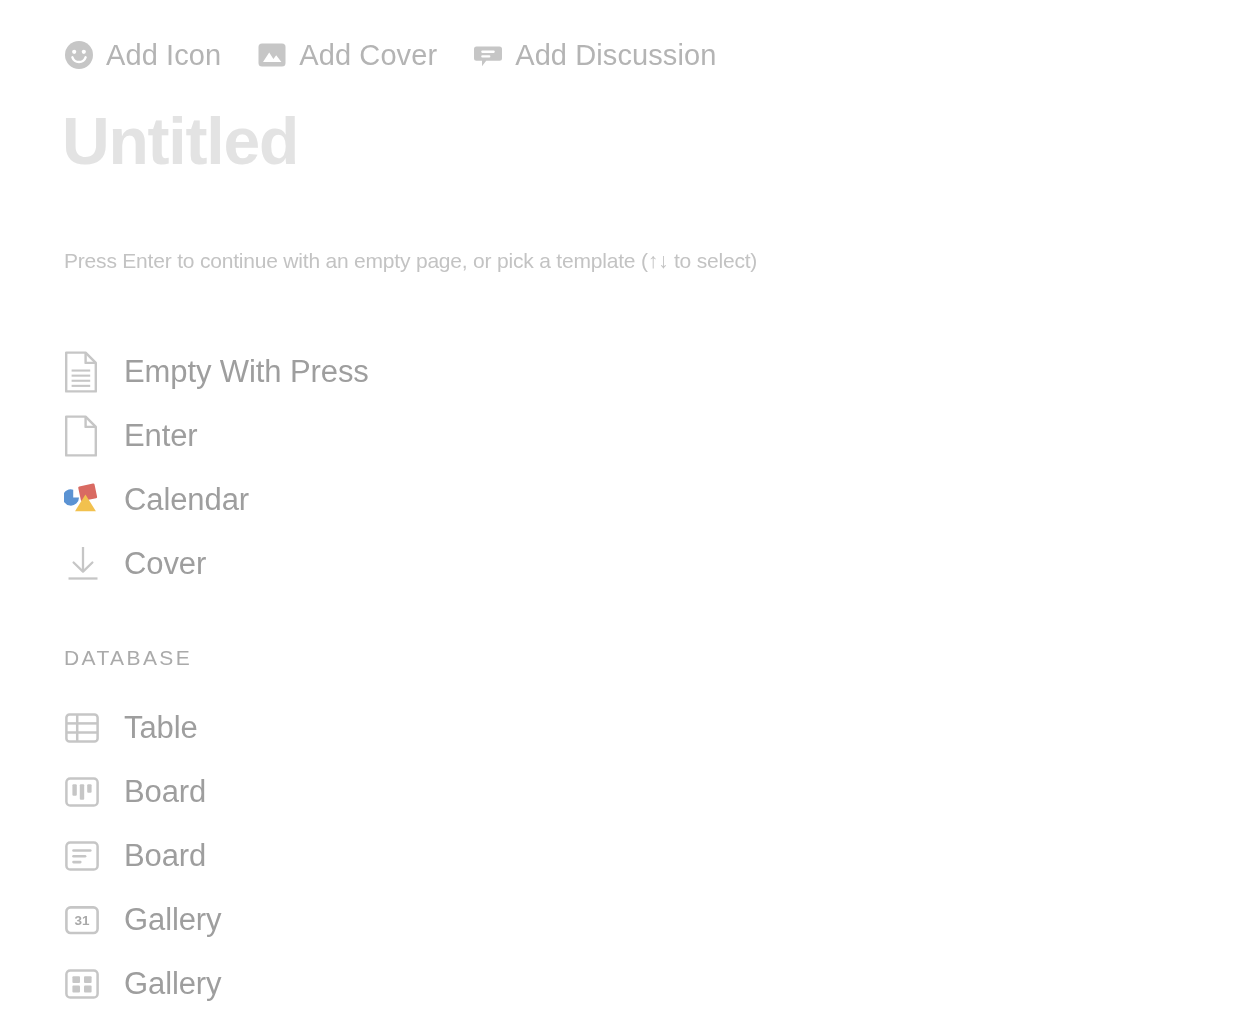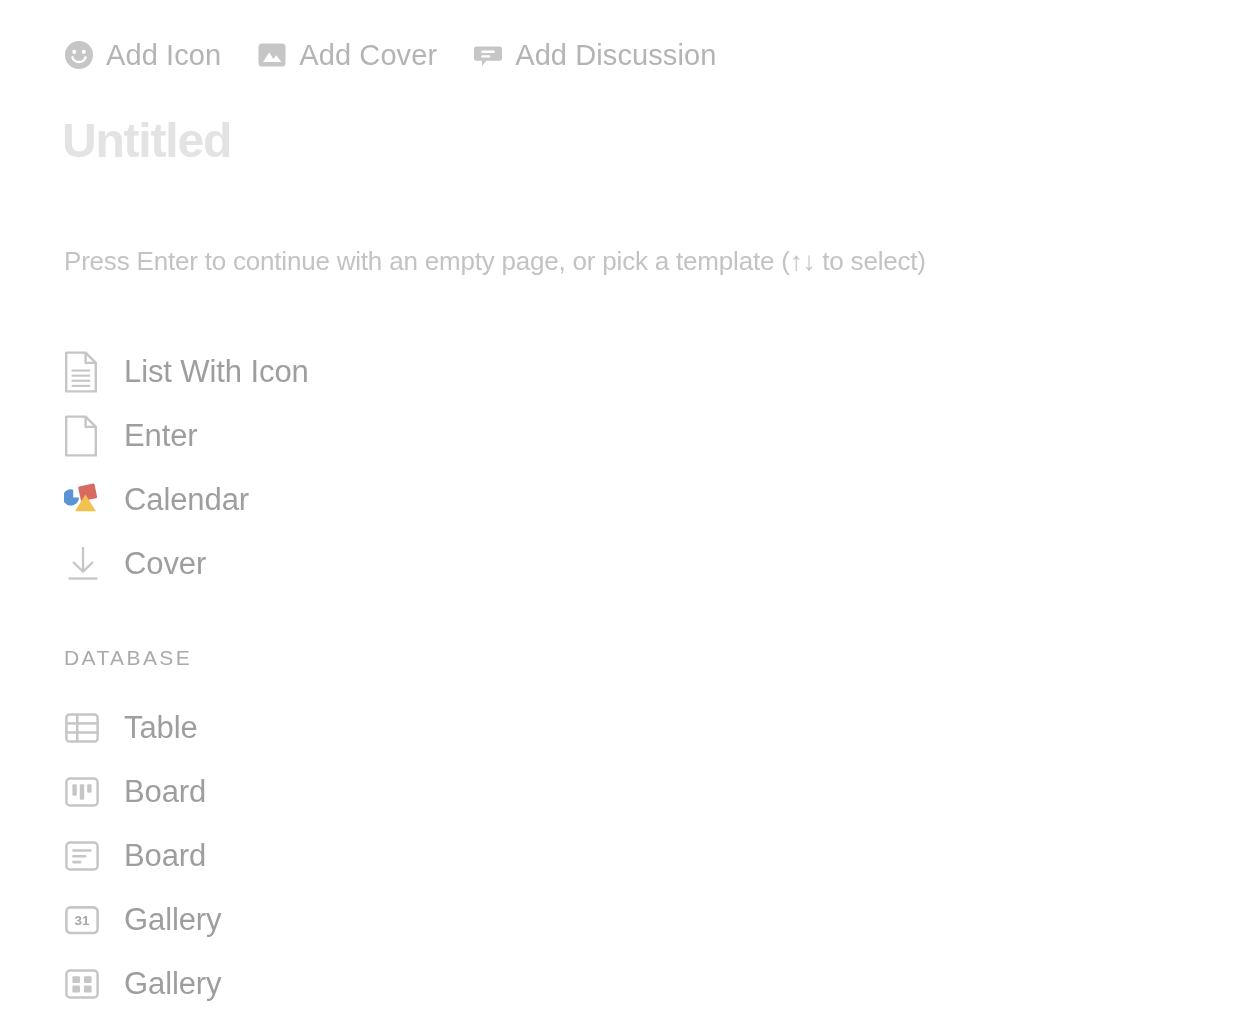--- a/index.html
+++ b/index.html
@@ -54,34 +54,34 @@
     height: 30px;
     display: block;
     flex: 0 0 auto;
   }
 
   
   .title {
     position: absolute;
     left: 62px;
     top: 96px;
-    font-size: 48px;
+    font-size: 66px;
     line-height: 90px;
     font-weight: bold;
     color: #e3e3e3;
     letter-spacing: -1.2px;
     white-space: nowrap;
   }
 
   
   .hint {
     position: absolute;
     left: 64px;
     top: 240px;
-    font-size: 26px;
+    font-size: 21px;
     line-height: 42px;
     color: #c3c3c3;
     letter-spacing: -0.2px;
     white-space: nowrap;
   }
 
   
   .tpl-list {
     position: absolute;
     left: 64px;
@@ -185,21 +185,21 @@
       <span class="tpl-icon">
         <svg width="34" height="42" viewBox="0 0 34 42">
           <path d="M2.2 1.6 h19.4 l10.2 10.3 v28.5 h-29.6 z" fill="none" stroke="#c6c6c6" stroke-width="2.4" stroke-linejoin="round"></path>
           <path d="M21.6 1.6 v10.3 h10.2" fill="none" stroke="#c6c6c6" stroke-width="2.4" stroke-linejoin="round"></path>
           <rect x="7.6" y="18.5" width="18.6" height="2.1" fill="#c6c6c6"></rect>
           <rect x="7.6" y="23.6" width="18.6" height="2.1" fill="#c6c6c6"></rect>
           <rect x="7.6" y="28.7" width="18.6" height="2.1" fill="#c6c6c6"></rect>
           <rect x="7.6" y="33.8" width="18.6" height="2.1" fill="#c6c6c6"></rect>
         </svg>
       </span>
-      <span class="tpl-label">List With Icon</span>
+      <span class="tpl-label">Empty With Press</span>
     </div>
 
     <div class="tpl-row">
       <span class="tpl-icon">
         <svg width="34" height="42" viewBox="0 0 34 42">
           <path d="M2.2 1.6 h19.4 l10.2 10.3 v28.5 h-29.6 z" fill="none" stroke="#c6c6c6" stroke-width="2.4" stroke-linejoin="round"></path>
           <path d="M21.6 1.6 v10.3 h10.2" fill="none" stroke="#c6c6c6" stroke-width="2.4" stroke-linejoin="round"></path>
         </svg>
       </span>
       <span class="tpl-label">Enter</span>

